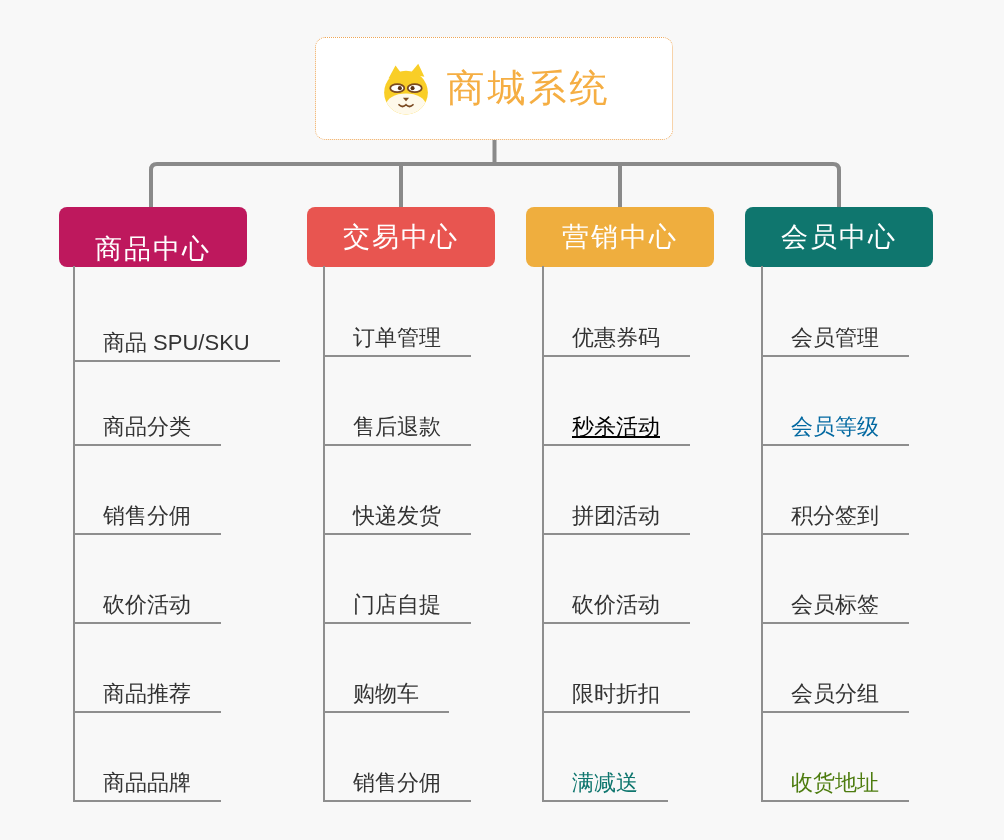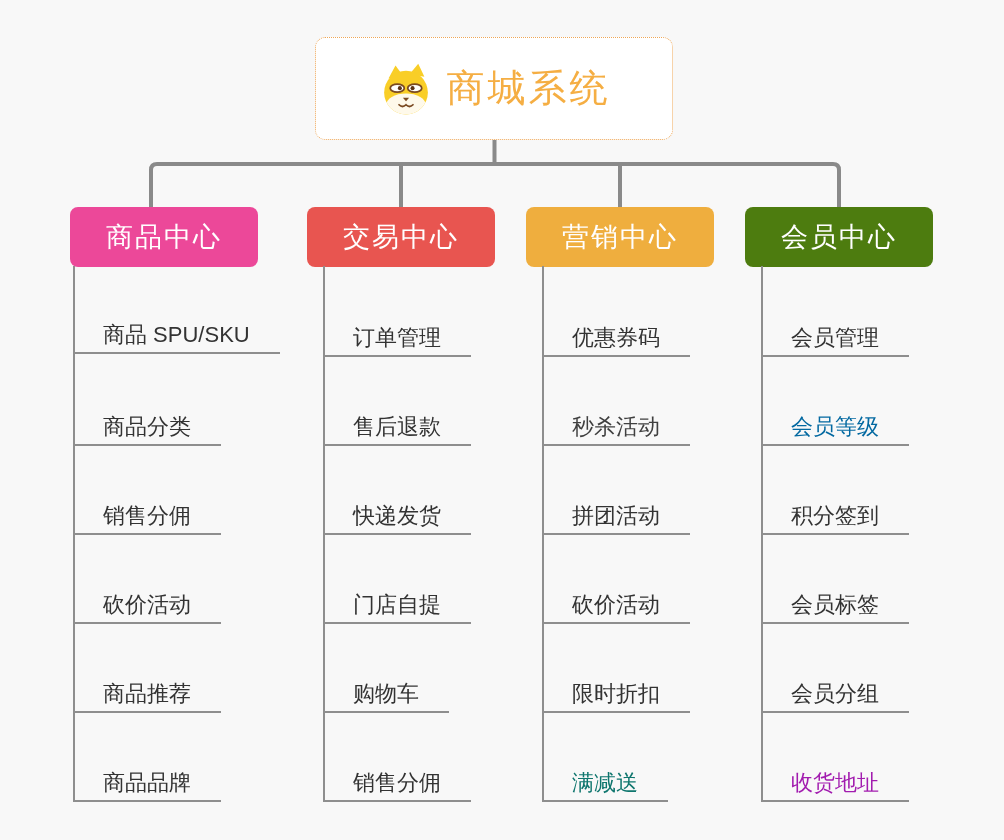--- a/index.html
+++ b/index.html
@@ -114,25 +114,25 @@
       <ellipse cx="42" cy="31" rx="8" ry="4.6" fill="#FFFFFF" stroke="#7A4A21" stroke-width="2"></ellipse>
       <circle cx="25" cy="31" r="2.3" fill="#5B3317"></circle>
       <circle cx="39.5" cy="31" r="2.3" fill="#5B3317"></circle>
       <path d="M28.5 42 h7 l-3.5 4 z" fill="#7A4A21"></path>
       <path d="M24 50 q4 4 8 0 q4 4 8 0" stroke="#7A4A21" stroke-width="2" fill="none" stroke-linecap="round"></path>
     </svg>
     <span class="root-title" style="color: rgb(245, 174, 67);">商城系统</span>
   </div>
 
   <div id="branch-layer">
-      <div class="branch-box" style="left: 70px; background: #ec4899;">
+      <div class="branch-box" style="left: 59px; background: #be185d; align-items: flex-end;">
         <span class="branch-label">商品中心</span>
       </div>
       <div class="branch-trunk" style="left: 73px; top: 266px; height: 536px; background: rgb(142, 142, 142);"></div>
-      <div class="child-node" style="left: 73px; top: 312px; border-bottom-color: rgb(142, 142, 142); align-items: flex-end;">
+      <div class="child-node" style="left: 73px; top: 320px; border-bottom-color: rgb(142, 142, 142); align-items: flex-end;">
         <span class="child-label" style="color: rgb(51, 51, 51);">商品 SPU/SKU</span>
       </div>
       <div class="child-node" style="left: 73px; top: 404px; border-bottom-color: rgb(142, 142, 142);">
         <span class="child-label" style="color: rgb(51, 51, 51);">商品分类</span>
       </div>
       <div class="child-node" style="left: 73px; top: 493px; border-bottom-color: rgb(142, 142, 142);">
         <span class="child-label" style="color: rgb(51, 51, 51);">销售分佣</span>
       </div>
       <div class="child-node" style="left: 73px; top: 582px; border-bottom-color: rgb(142, 142, 142);">
         <span class="child-label" style="color: rgb(51, 51, 51);">砍价活动</span>
@@ -166,51 +166,51 @@
         <span class="child-label" style="color: rgb(51, 51, 51);">销售分佣</span>
       </div>
       <div class="branch-box" style="left: 526px; background: rgb(239, 174, 62);">
         <span class="branch-label">营销中心</span>
       </div>
       <div class="branch-trunk" style="left: 542px; top: 266px; height: 536px; background: rgb(142, 142, 142);"></div>
       <div class="child-node" style="left: 542px; top: 315px; border-bottom-color: rgb(142, 142, 142);">
         <span class="child-label" style="color: rgb(51, 51, 51);">优惠券码</span>
       </div>
       <div class="child-node" style="left: 542px; top: 404px; border-bottom-color: rgb(142, 142, 142);">
-        <span class="child-label" style="color: #404040;">秒杀活动</span>
+        <span class="child-label" style="color: #000000; text-decoration: underline;">秒杀活动</span>
       </div>
       <div class="child-node" style="left: 542px; top: 493px; border-bottom-color: rgb(142, 142, 142);">
         <span class="child-label" style="color: rgb(51, 51, 51);">拼团活动</span>
       </div>
       <div class="child-node" style="left: 542px; top: 582px; border-bottom-color: rgb(142, 142, 142);">
         <span class="child-label" style="color: rgb(51, 51, 51);">砍价活动</span>
       </div>
       <div class="child-node" style="left: 542px; top: 671px; border-bottom-color: rgb(142, 142, 142);">
         <span class="child-label" style="color: rgb(51, 51, 51);">限时折扣</span>
       </div>
       <div class="child-node" style="left: 542px; top: 760px; border-bottom-color: rgb(142, 142, 142);">
         <span class="child-label" style="color: #0f766e;">满减送</span>
       </div>
-      <div class="branch-box" style="left: 745px; background: #4d7c0f;">
+      <div class="branch-box" style="left: 745px; background: #0f766e;">
         <span class="branch-label">会员中心</span>
       </div>
       <div class="branch-trunk" style="left: 761px; top: 266px; height: 536px; background: rgb(142, 142, 142);"></div>
       <div class="child-node" style="left: 761px; top: 315px; border-bottom-color: rgb(142, 142, 142);">
         <span class="child-label" style="color: rgb(51, 51, 51);">会员管理</span>
       </div>
       <div class="child-node" style="left: 761px; top: 404px; border-bottom-color: rgb(142, 142, 142);">
         <span class="child-label" style="color: #0369a1;">会员等级</span>
       </div>
       <div class="child-node" style="left: 761px; top: 493px; border-bottom-color: rgb(142, 142, 142);">
         <span class="child-label" style="color: rgb(51, 51, 51);">积分签到</span>
       </div>
       <div class="child-node" style="left: 761px; top: 582px; border-bottom-color: rgb(142, 142, 142);">
         <span class="child-label" style="color: rgb(51, 51, 51); text-align: right;">会员标签</span>
       </div>
       <div class="child-node" style="left: 761px; top: 671px; border-bottom-color: rgb(142, 142, 142);">
         <span class="child-label" style="color: rgb(51, 51, 51);">会员分组</span>
       </div>
       <div class="child-node" style="left: 761px; top: 760px; border-bottom-color: rgb(142, 142, 142);">
-        <span class="child-label" style="color: #a21caf;">收货地址</span>
+        <span class="child-label" style="color: #4d7c0f;">收货地址</span>
       </div>
     </div>
 
 </div>
 
 </body></html>

